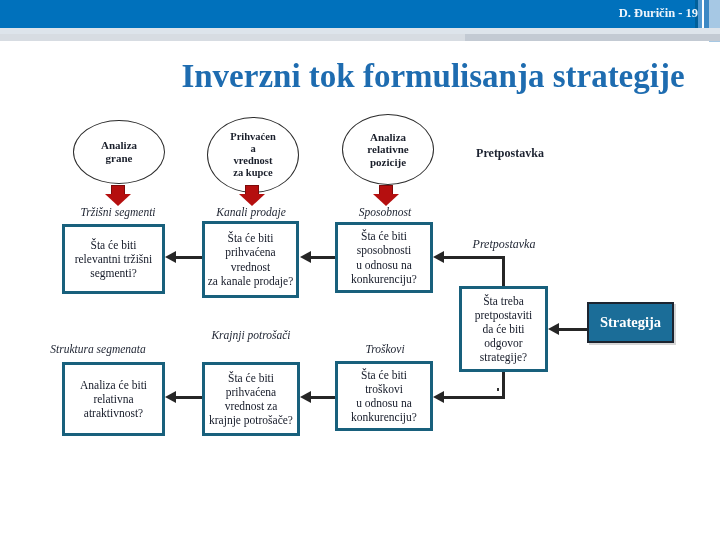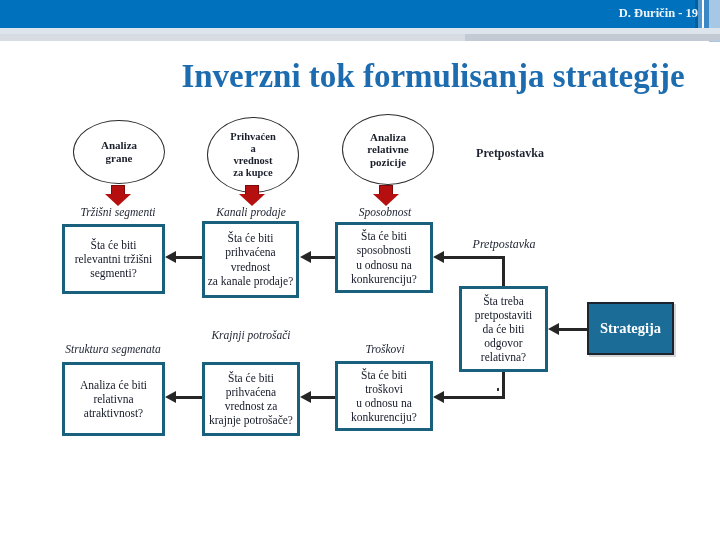--- a/index.html
+++ b/index.html
@@ -25,21 +25,21 @@
   .qbox{
     position:absolute;background:#fff;border:3px solid #18607c;box-sizing:border-box;
     display:flex;align-items:center;justify-content:center;text-align:center;
     font-size:11.5px;line-height:1.22;color:#141927;white-space:pre-line;
   }
   .stage{
     position:absolute;font-style:italic;font-size:11.5px;color:#1c2230;text-align:center;width:140px;
   }
   .sidelabel{position:absolute;font-size:12px;color:#1c2230;text-align:center;width:140px;}
   .strategy{
-    position:absolute;left:587px;top:302px;width:87px;height:53px;background:#1b6d98;
+    position:absolute;left:587px;top:302px;width:87px;height:41px;background:#1b6d98;
     border:2px solid #1c2430;box-sizing:border-box;display:flex;align-items:center;justify-content:center;
     color:#ffffff;font-weight:bold;font-size:14.5px;box-shadow:2px 2px 0 rgba(90,90,90,.25);
   }
   
   .aline{position:absolute;height:3px;background:#262626;}
   .vline{position:absolute;width:3px;background:#262626;}
   .ahead-left{
     position:absolute;width:0;height:0;
     border-top:6px solid transparent;border-bottom:6px solid transparent;
     border-right:11px solid #262626;
@@ -125,36 +125,36 @@
   <div>
     <div class="ahead-left" style="left:433px;top:251px;"></div>
     <div class="aline" style="left:442px;top:256px;width:63px;"></div>
     <div class="vline" style="left:502px;top:256px;height:30px;"></div>
   </div>
 
   <div class="qbox" style="left:459px;top:286px;width:89px;height:86px;">Šta treba
 pretpostaviti
 da će biti
 odgovor
-relativna?</div>
+strategije?</div>
 
   <div class="strategy">Strategija</div>
   <div>
     <div class="ahead-left" style="left:548px;top:323px;"></div>
     <div class="aline" style="left:557px;top:328px;width:30px;"></div>
   </div>
 
   <div>
     <div class="vline" style="left:502px;top:372px;height:26px;"></div>
     <div class="aline" style="left:442px;top:396px;width:63px;"></div>
     <div class="ahead-left" style="left:433px;top:391px;"></div>
   </div>
   <div class="dot" style="left:497px;top:388px;"></div>
 
-  <div class="stage" style="left:43px;top:343px;">Struktura segmenata</div>
+  <div class="stage" style="left:28px;top:343px;">Struktura segmenata</div>
   <div class="stage" style="left:181px;top:329px;">Krajnji potrošači</div>
   <div class="stage" style="left:315px;top:343px;">Troškovi</div>
 
   <div class="qbox" style="left:62px;top:362px;width:103px;height:74px;">Analiza će biti
 relativna
 atraktivnost?</div>
   <div class="qbox" style="left:202px;top:362px;width:98px;height:74px;">Šta će biti
 prihvaćena
 vrednost za
 krajnje potrošače?</div>

